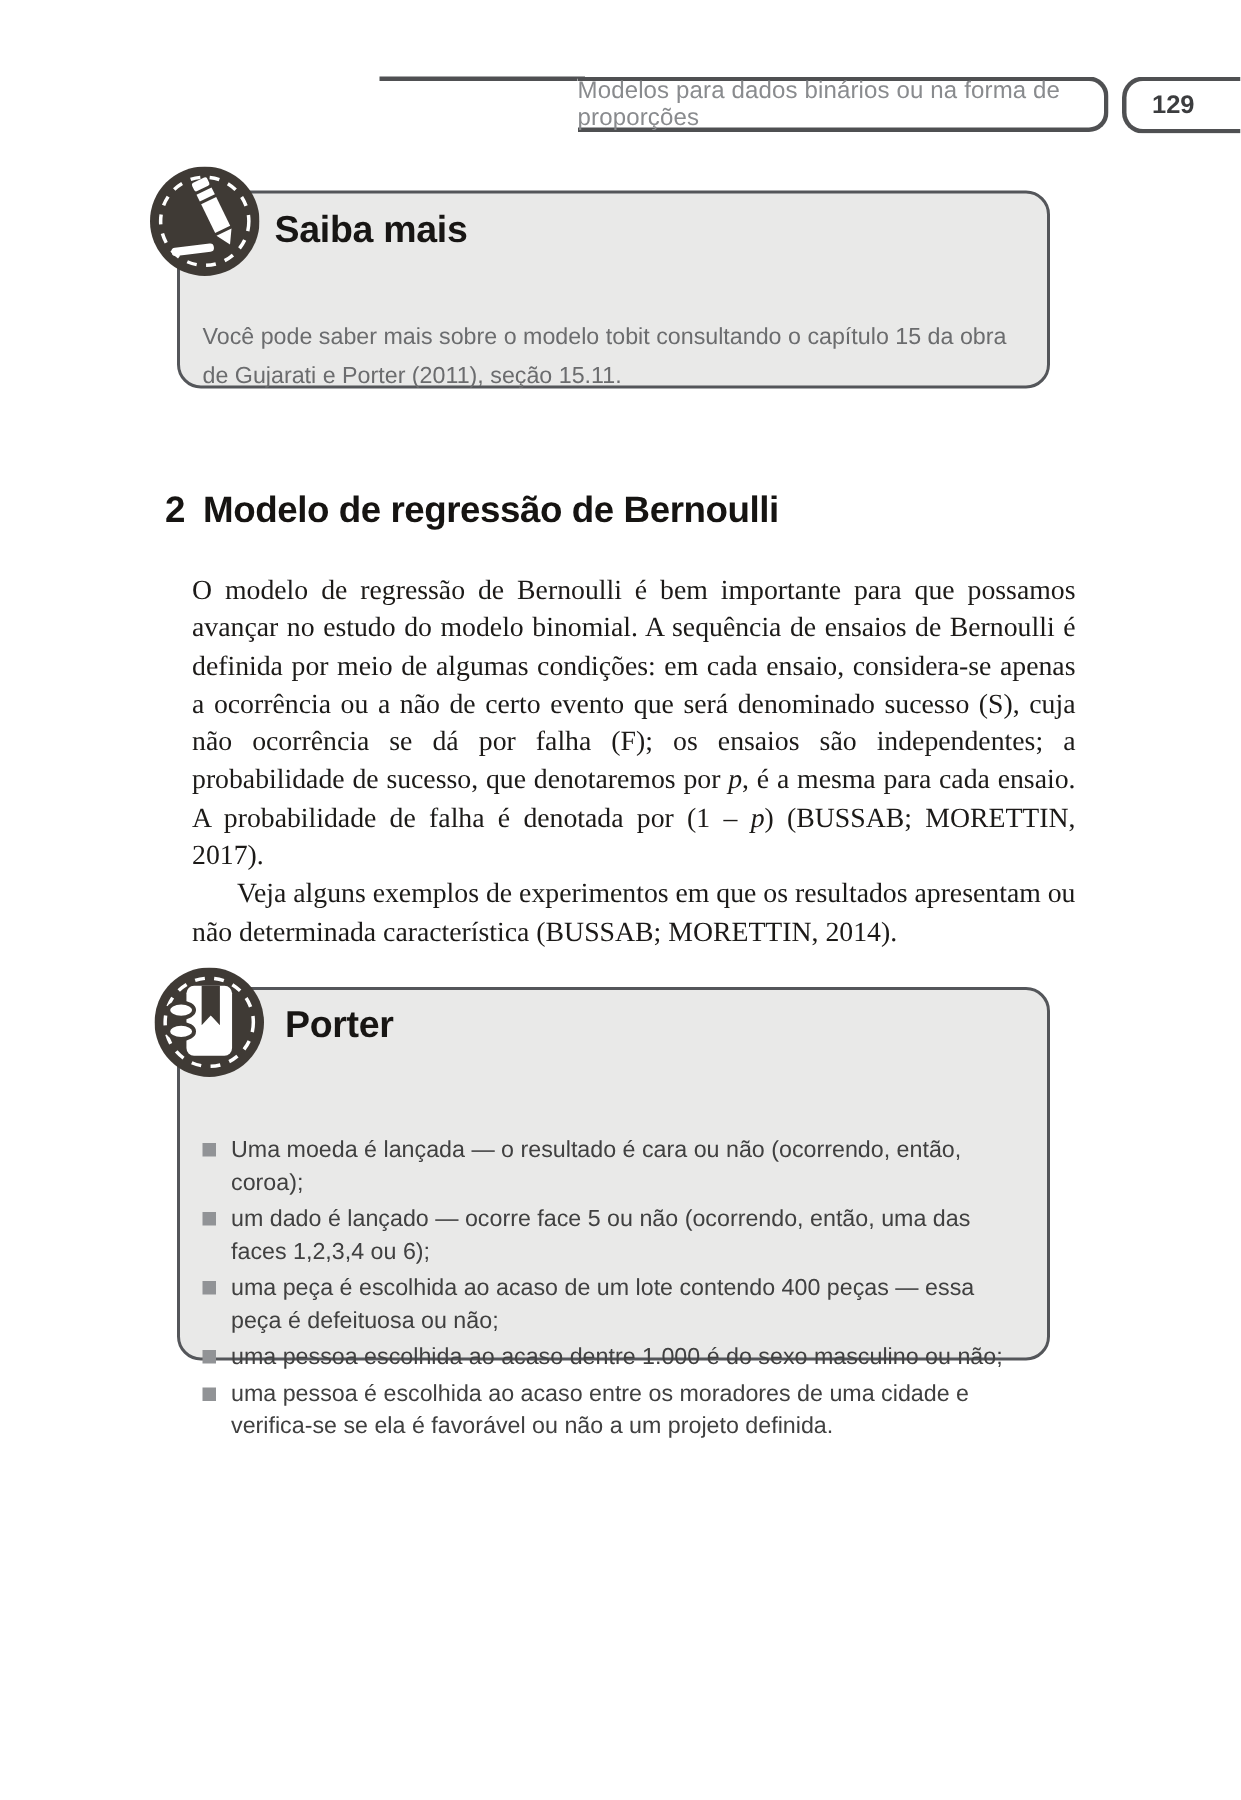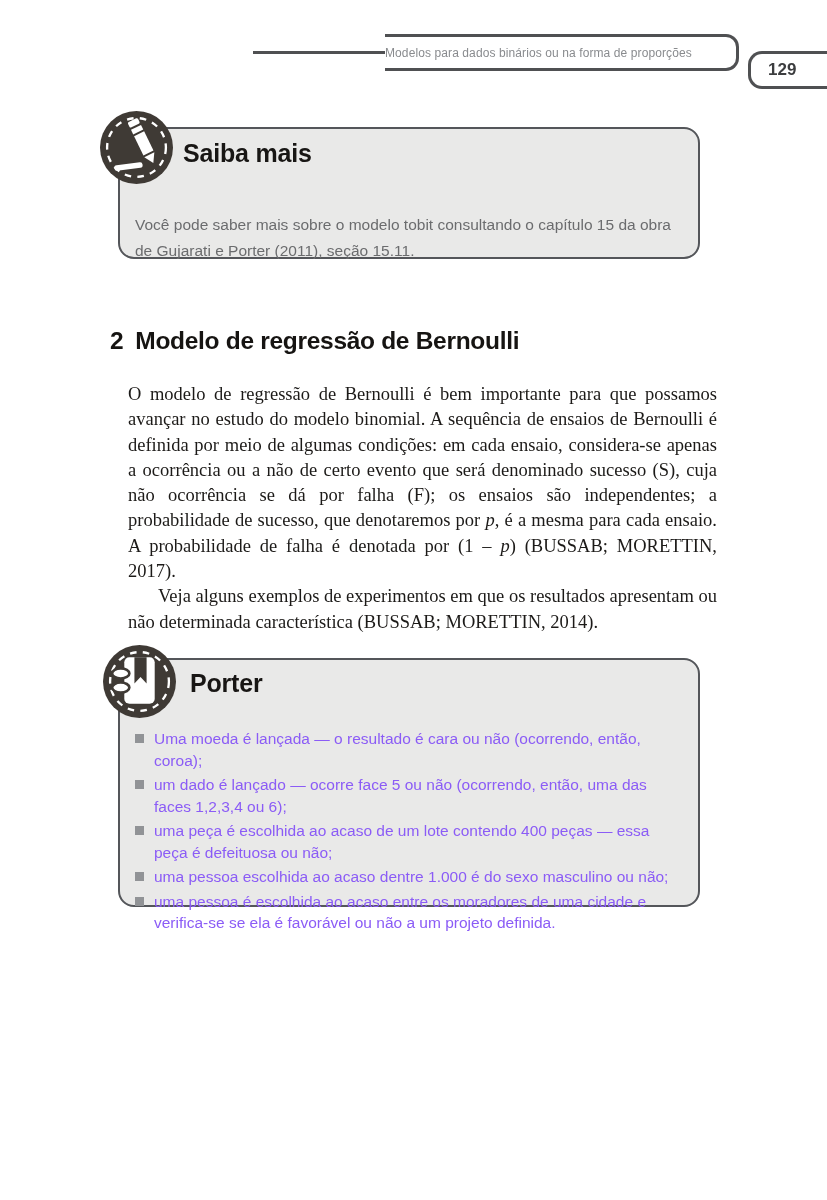--- a/index.html
+++ b/index.html
@@ -10,28 +10,28 @@
     background:#ffffff;
     overflow:hidden;
     font-family:"Liberation Sans", sans-serif;
   }
   
   .top-rule{
     position:absolute;left:253px;top:51px;width:137px;height:3px;
     background:#4f5052;
   }
   .header-pill{
-    position:absolute;left:385px;top:34px;width:354px;height:37px;
+    position:absolute;left:385px;top:51px;width:354px;height:37px;
     box-sizing:border-box;
     border:3px solid #4f5052;border-left:none;
     border-radius:0 13px 13px 0;
     background:#ffffff;
-    display:flex;align-items:center;
+    display:flex;align-items:center;justify-content:flex-end;
     padding-right:13px;
-    color:#898b8e;font-size:12px;letter-spacing:.1px;
+    color:#898b8e;font-size:16px;letter-spacing:.1px;
   }
   .page-num-box{
     position:absolute;left:748px;top:51px;width:92px;height:38px;
     box-sizing:border-box;
     border:3px solid #4f5052;border-right:none;
     border-radius:14px 0 0 14px;
     background:#ffffff;
     display:flex;align-items:center;
     padding-left:17px;
     color:#3c3d3f;font-size:17px;font-weight:bold;
@@ -71,23 +71,23 @@
     font-family:"Liberation Serif", serif;
     font-size:18.5px;line-height:25.3px;
     color:#1c1a18;
     text-align:justify;
   }
   .bodycopy p{margin:0;}
   .bodycopy p.indent{text-indent:30px;}
   .bodycopy .ital{font-style:italic;}
   
   .bullet-list{
-    position:absolute;left:135px;top:728px;width:552px;
+    position:absolute;left:135px;top:756px;width:552px;
     margin:0;padding:0;list-style:none;
-    font-size:15.5px;line-height:21.5px;color:#8b5cf6;
+    font-size:15.5px;line-height:21.5px;color:#404040;
   }
   .bullet-list li{
     position:relative;padding-left:19px;margin:0 0 3px 0;
   }
   .bullet-list li::before{
     content:"";position:absolute;left:0;top:6px;
     width:9px;height:9px;background:#919396;
   }
 </style>
 </head>

